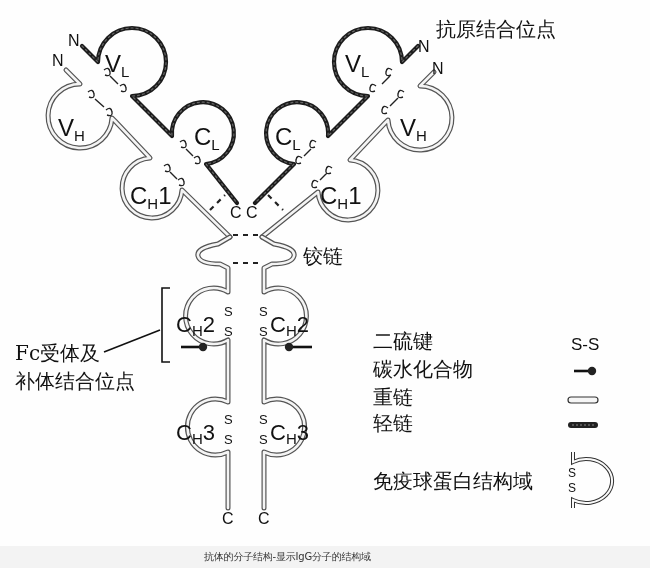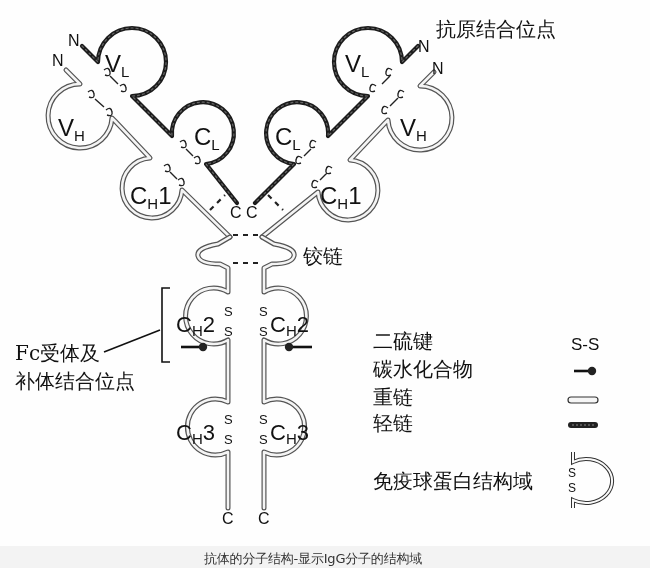--- a/index.html
+++ b/index.html
@@ -10,21 +10,21 @@
   .lbl { font-family: "Liberation Sans", "DejaVu Sans", sans-serif; fill: #111; }
   .cjk { font-family: "DejaVu Serif", "Liberation Serif", serif; fill: #111; }
   .heavy-outer { fill: none; stroke: #555; stroke-width: 5; stroke-linecap: round; stroke-linejoin: round; }
   .heavy-inner { fill: none; stroke: #f4f4f4; stroke-width: 2.6; stroke-linecap: round; stroke-linejoin: round; }
   .light { fill: none; stroke: #1c1c1c; stroke-width: 4.2; stroke-linecap: round; stroke-linejoin: round; }
   .light-tex { fill: none; stroke: #666; stroke-width: 1.2; stroke-dasharray: 2 3; stroke-linecap: round; }
   .dash { stroke: #222; stroke-width: 2.2; stroke-dasharray: 5 5; fill: none; }
   .bracket { fill: none; stroke: #111; stroke-width: 1.6; }
   #caption-bar { position: absolute; left: 0; top: 546px; width: 650px; height: 22px;
                  background: #f3f3f3; }
-  #caption { position: absolute; left: 204px; top: 4px; font-size: 13px; color: #333;
+  #caption { position: absolute; left: 204px; top: 4px; font-size: 10px; color: #333;
              font-family: "DejaVu Sans", "Liberation Sans", sans-serif; letter-spacing: -0.2px; }
 </style>
 </head>
 <body>
 
 <div id="stage">
 <svg width="650" height="546" viewBox="0 0 650 546">
 
   <g>
 

